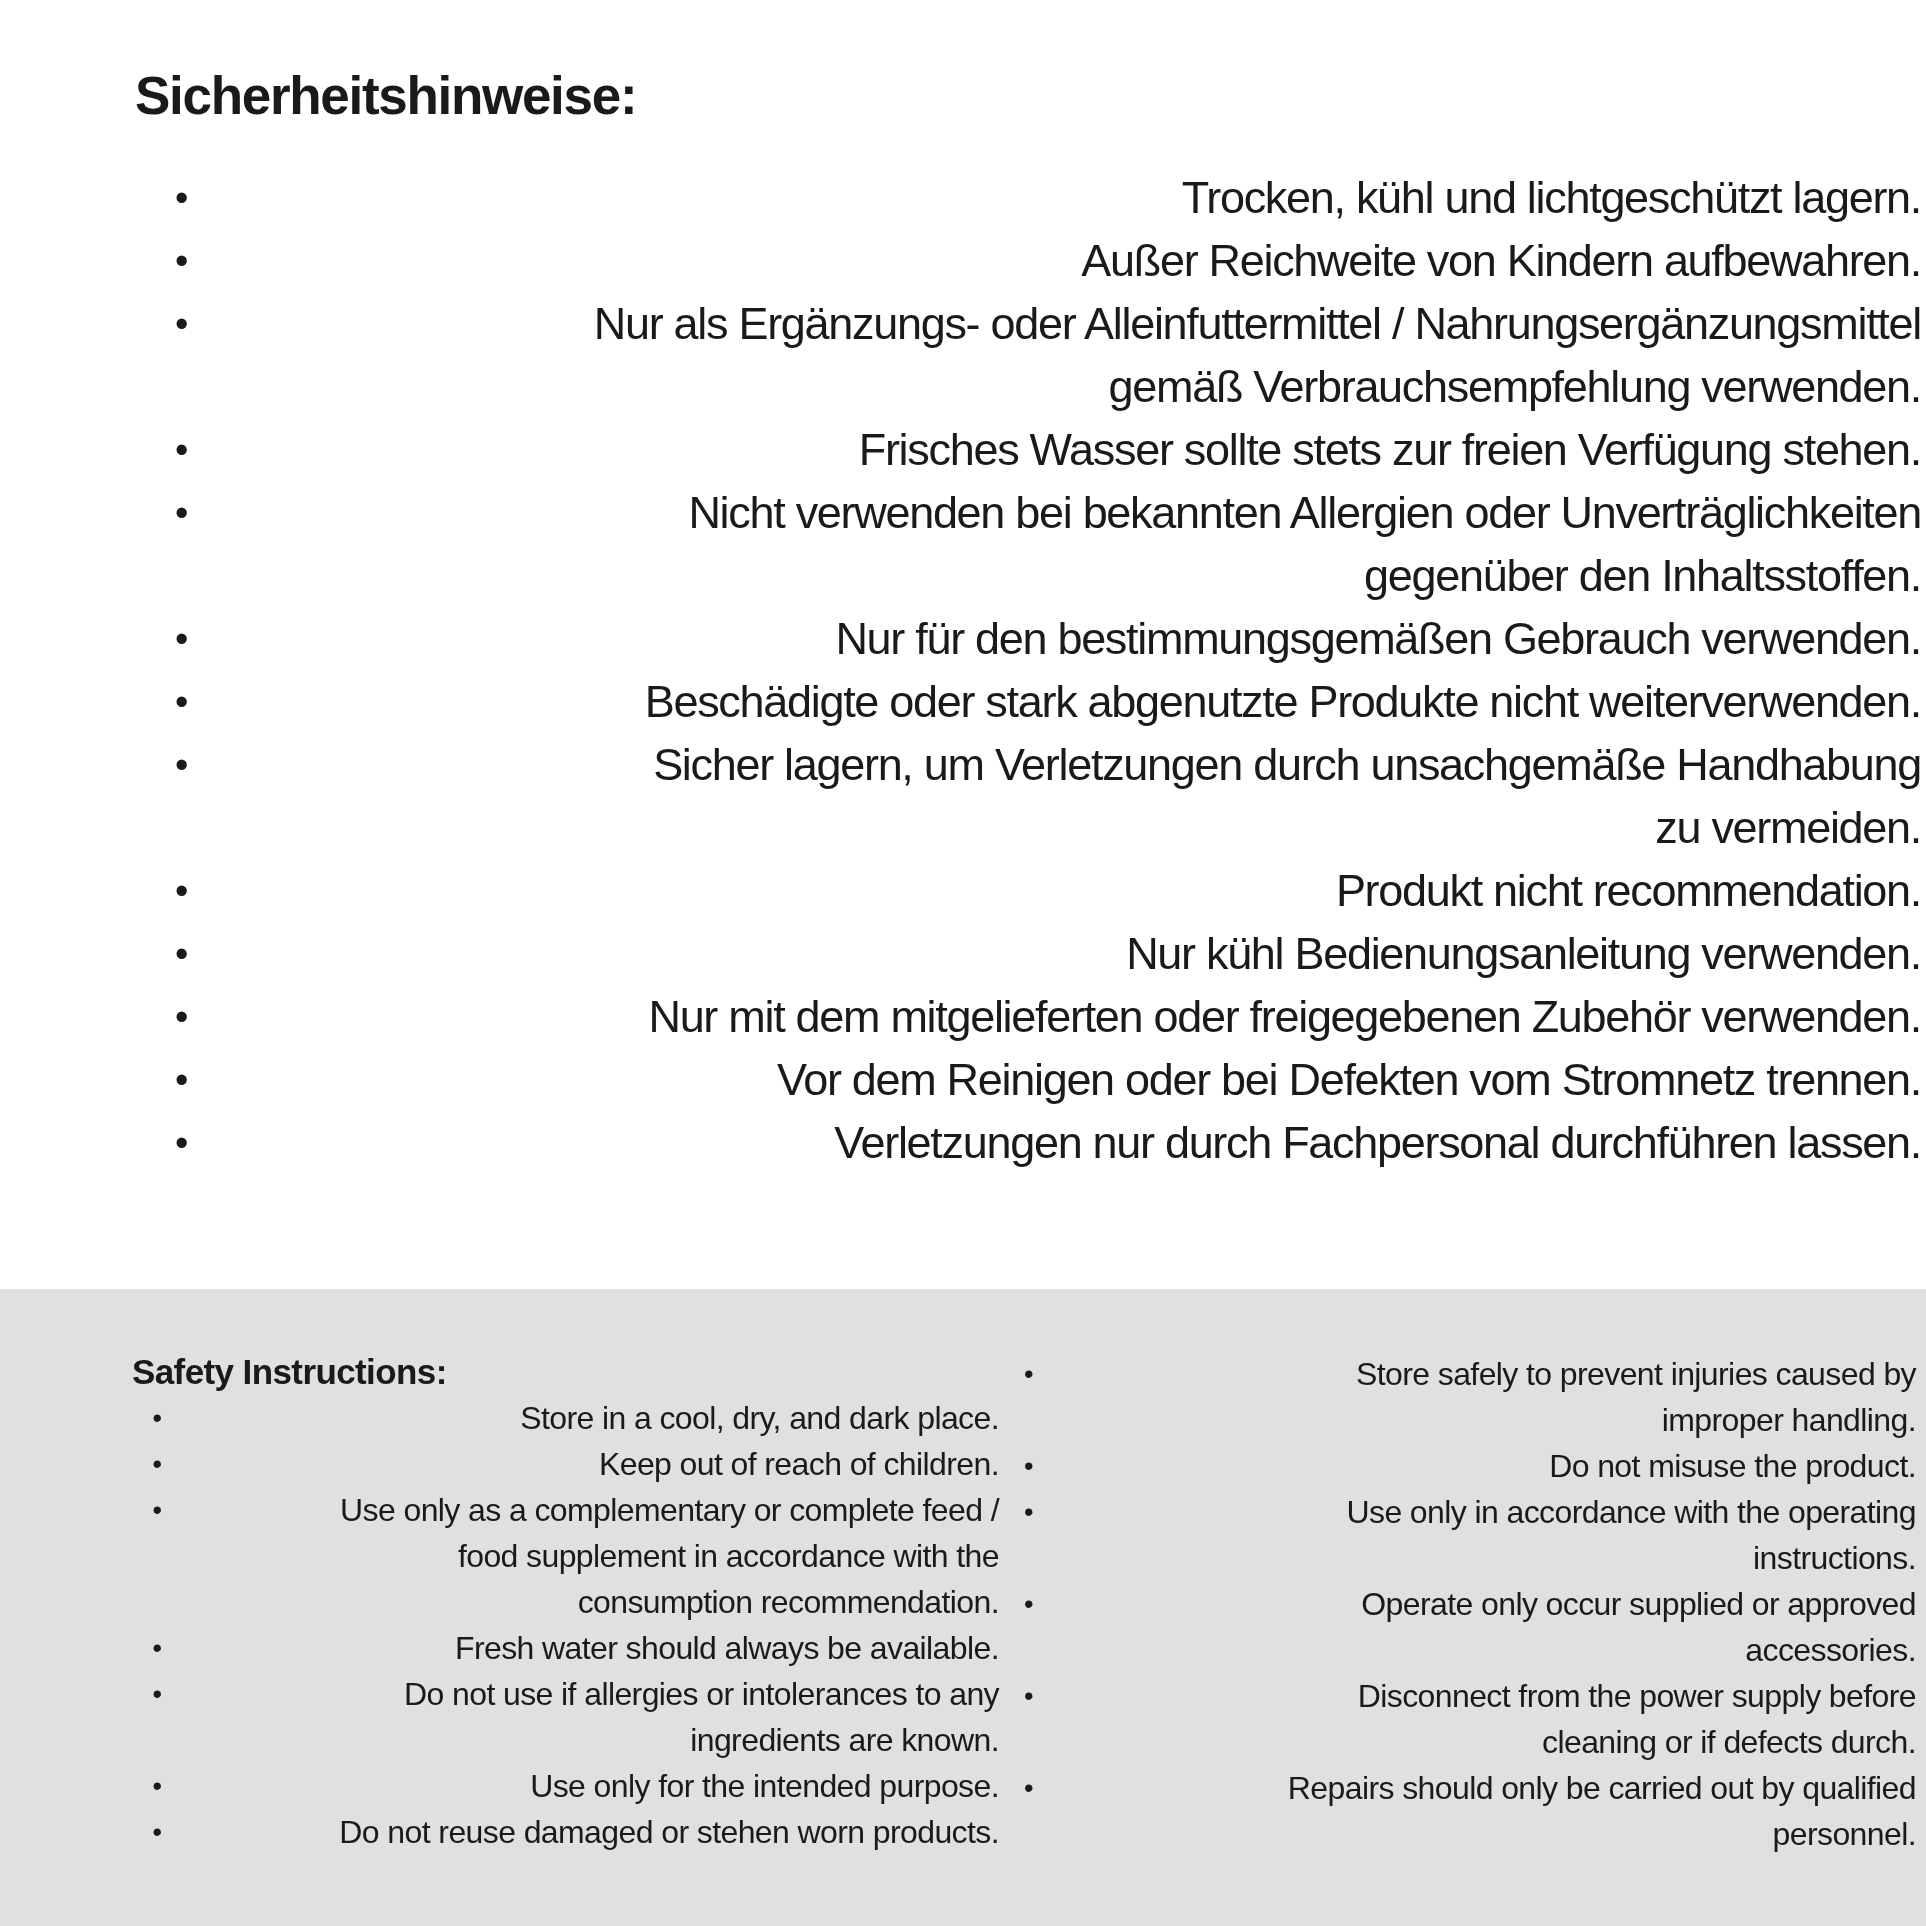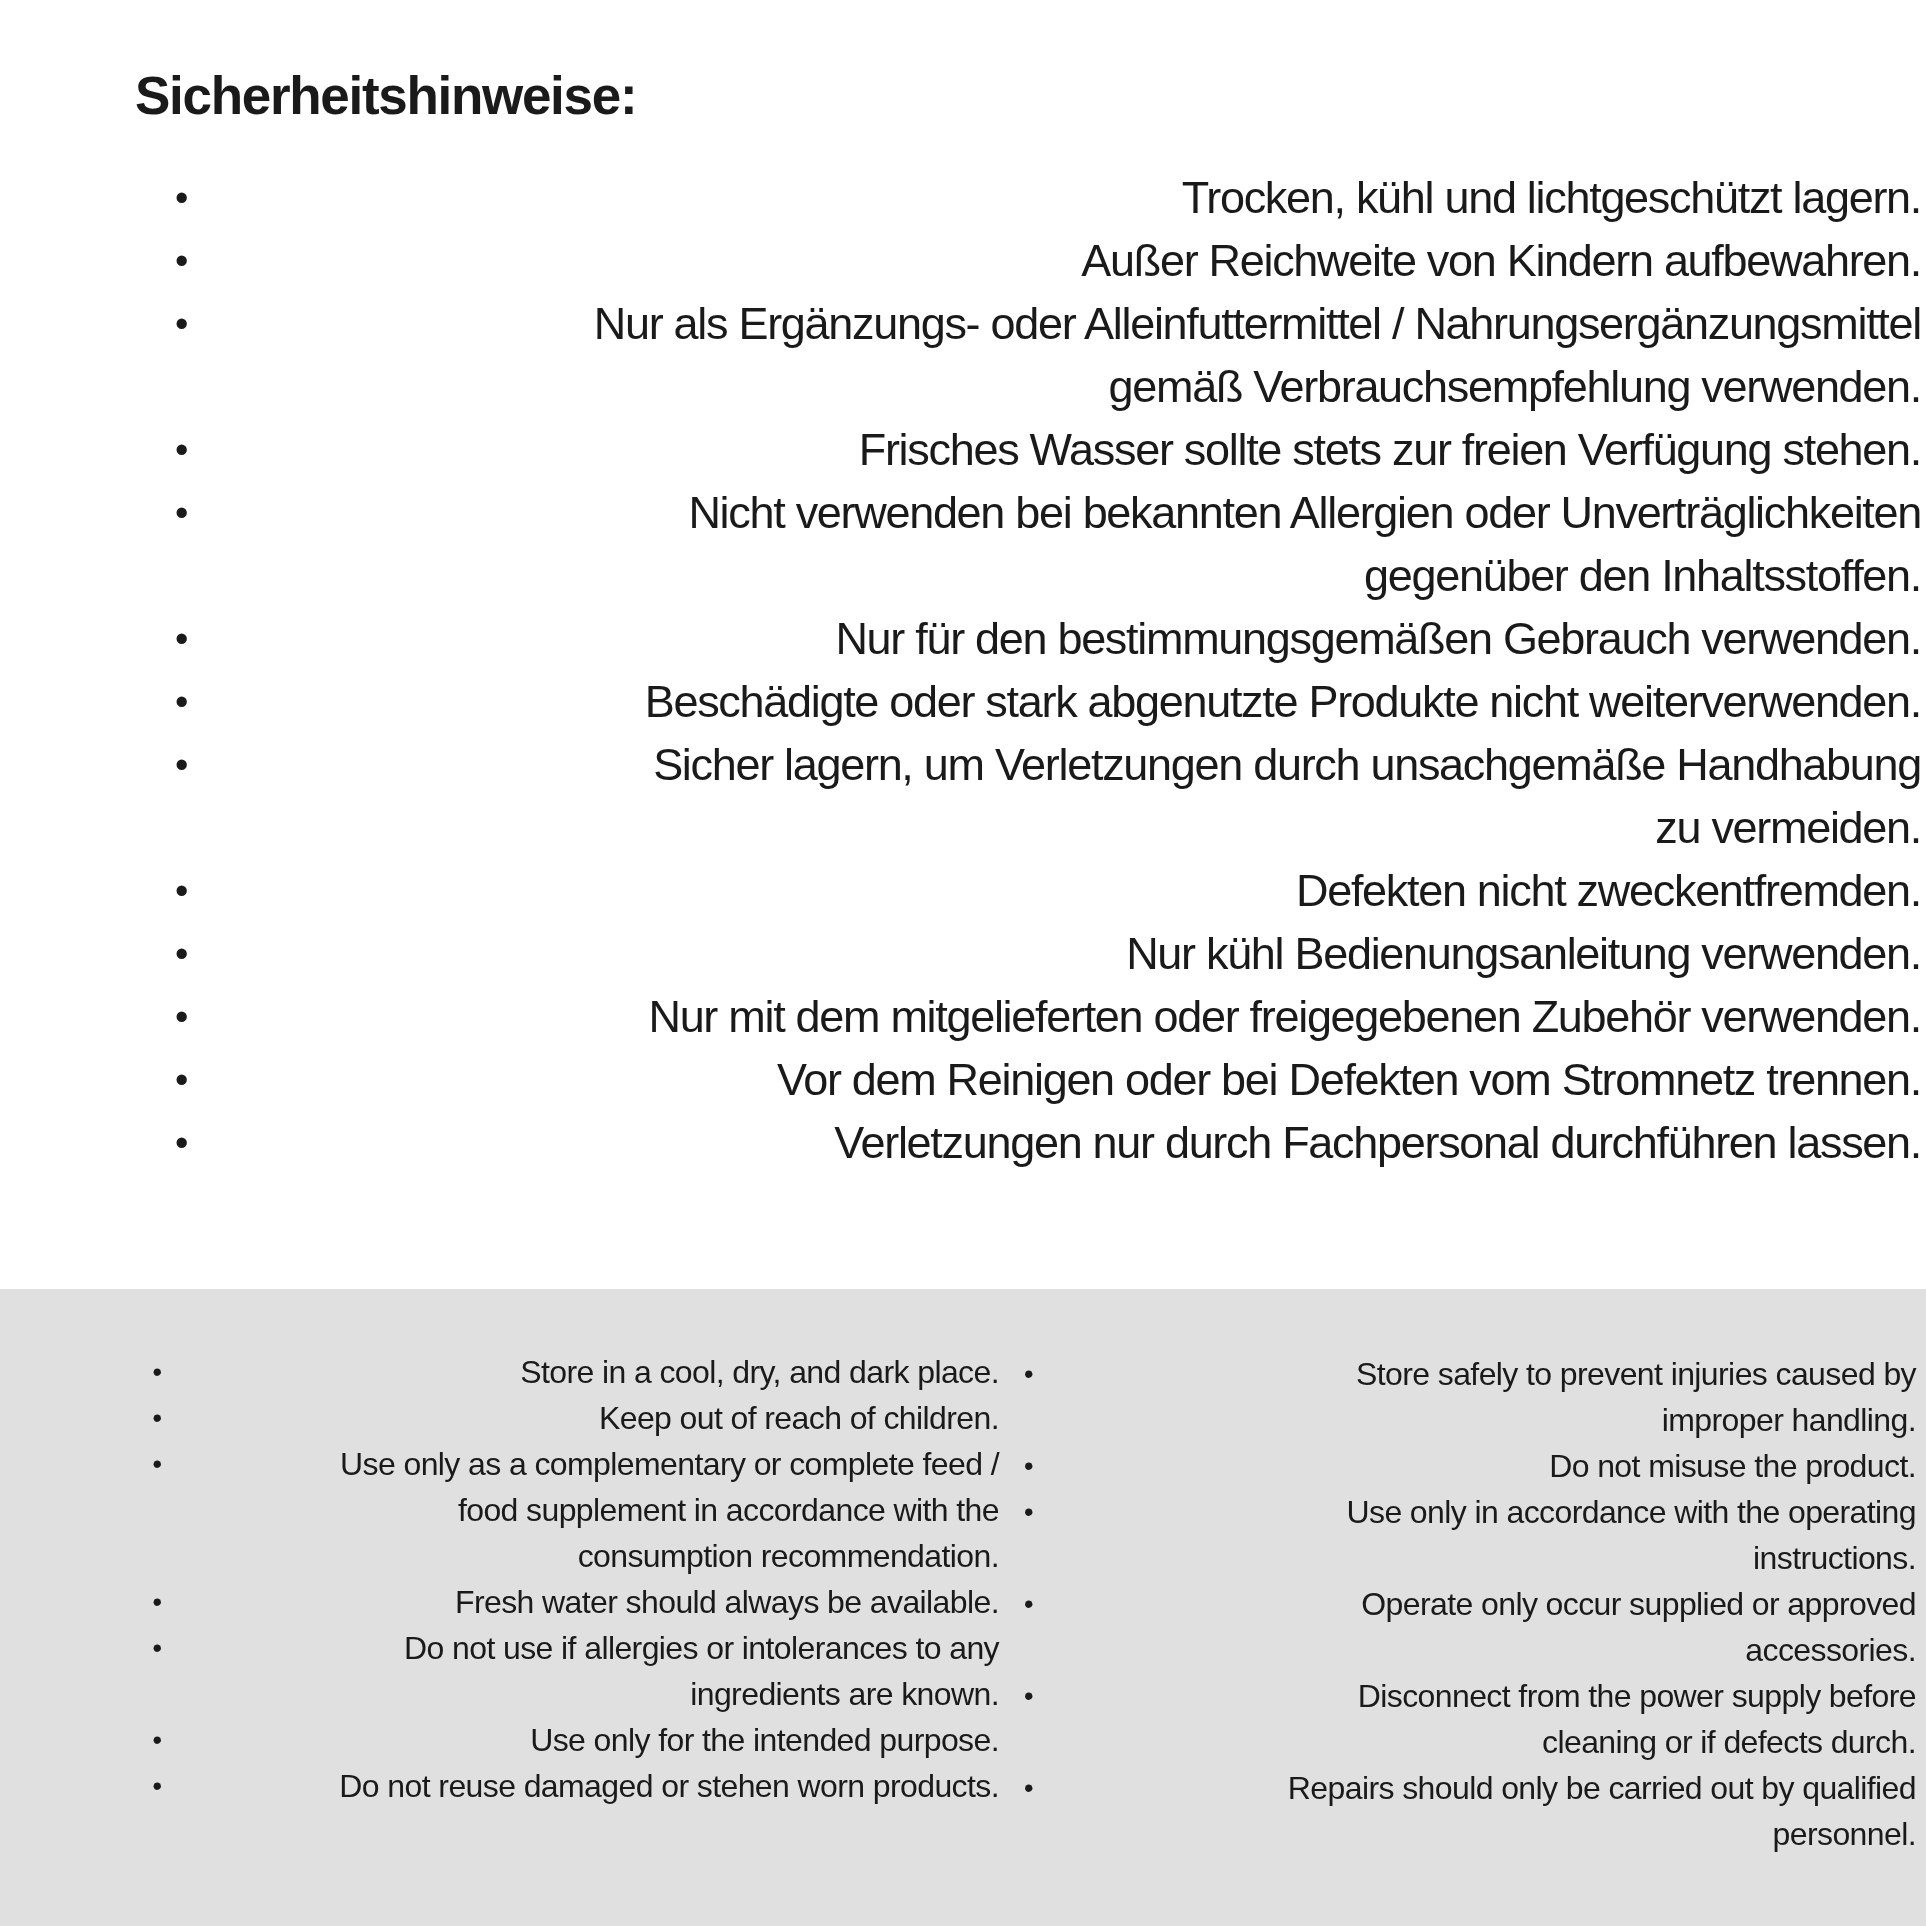--- a/index.html
+++ b/index.html
@@ -140,21 +140,21 @@
           <span class="bullet">•</span>
           <span class="txt">Beschädigte oder stark abgenutzte Produkte nicht weiterverwenden.</span>
         </li>
       <li>
           <span class="bullet">•</span>
           <span class="txt">Sicher lagern, um Verletzungen durch unsachgemäße Handhabung
 zu vermeiden.</span>
         </li>
       <li>
           <span class="bullet">•</span>
-          <span class="txt">Defekten nicht zweckentfremden.</span>
+          <span class="txt">Produkt nicht recommendation.</span>
         </li>
       <li>
           <span class="bullet">•</span>
           <span class="txt">Nur kühl Bedienungsanleitung verwenden.</span>
         </li>
       <li>
           <span class="bullet">•</span>
           <span class="txt">Nur mit dem mitgelieferten oder freigegebenen Zubehör verwenden.</span>
         </li>
       <li>
@@ -163,20 +163,21 @@
         </li>
       <li>
           <span class="bullet">•</span>
           <span class="txt">Verletzungen nur durch Fachpersonal durchführen lassen.</span>
         </li>
     </ul>
   </section>
 
   <section class="en-section">
     <div class="en-col-left">
+      <h2 class="en-title">Safety Instructions:</h2>
       <ul class="en-list">
         <li>
             <span class="bullet">•</span>
             <span class="txt">Store in a cool, dry, and dark place.</span>
           </li>
         <li>
             <span class="bullet">•</span>
             <span class="txt">Keep out of reach of children.</span>
           </li>
         <li>

